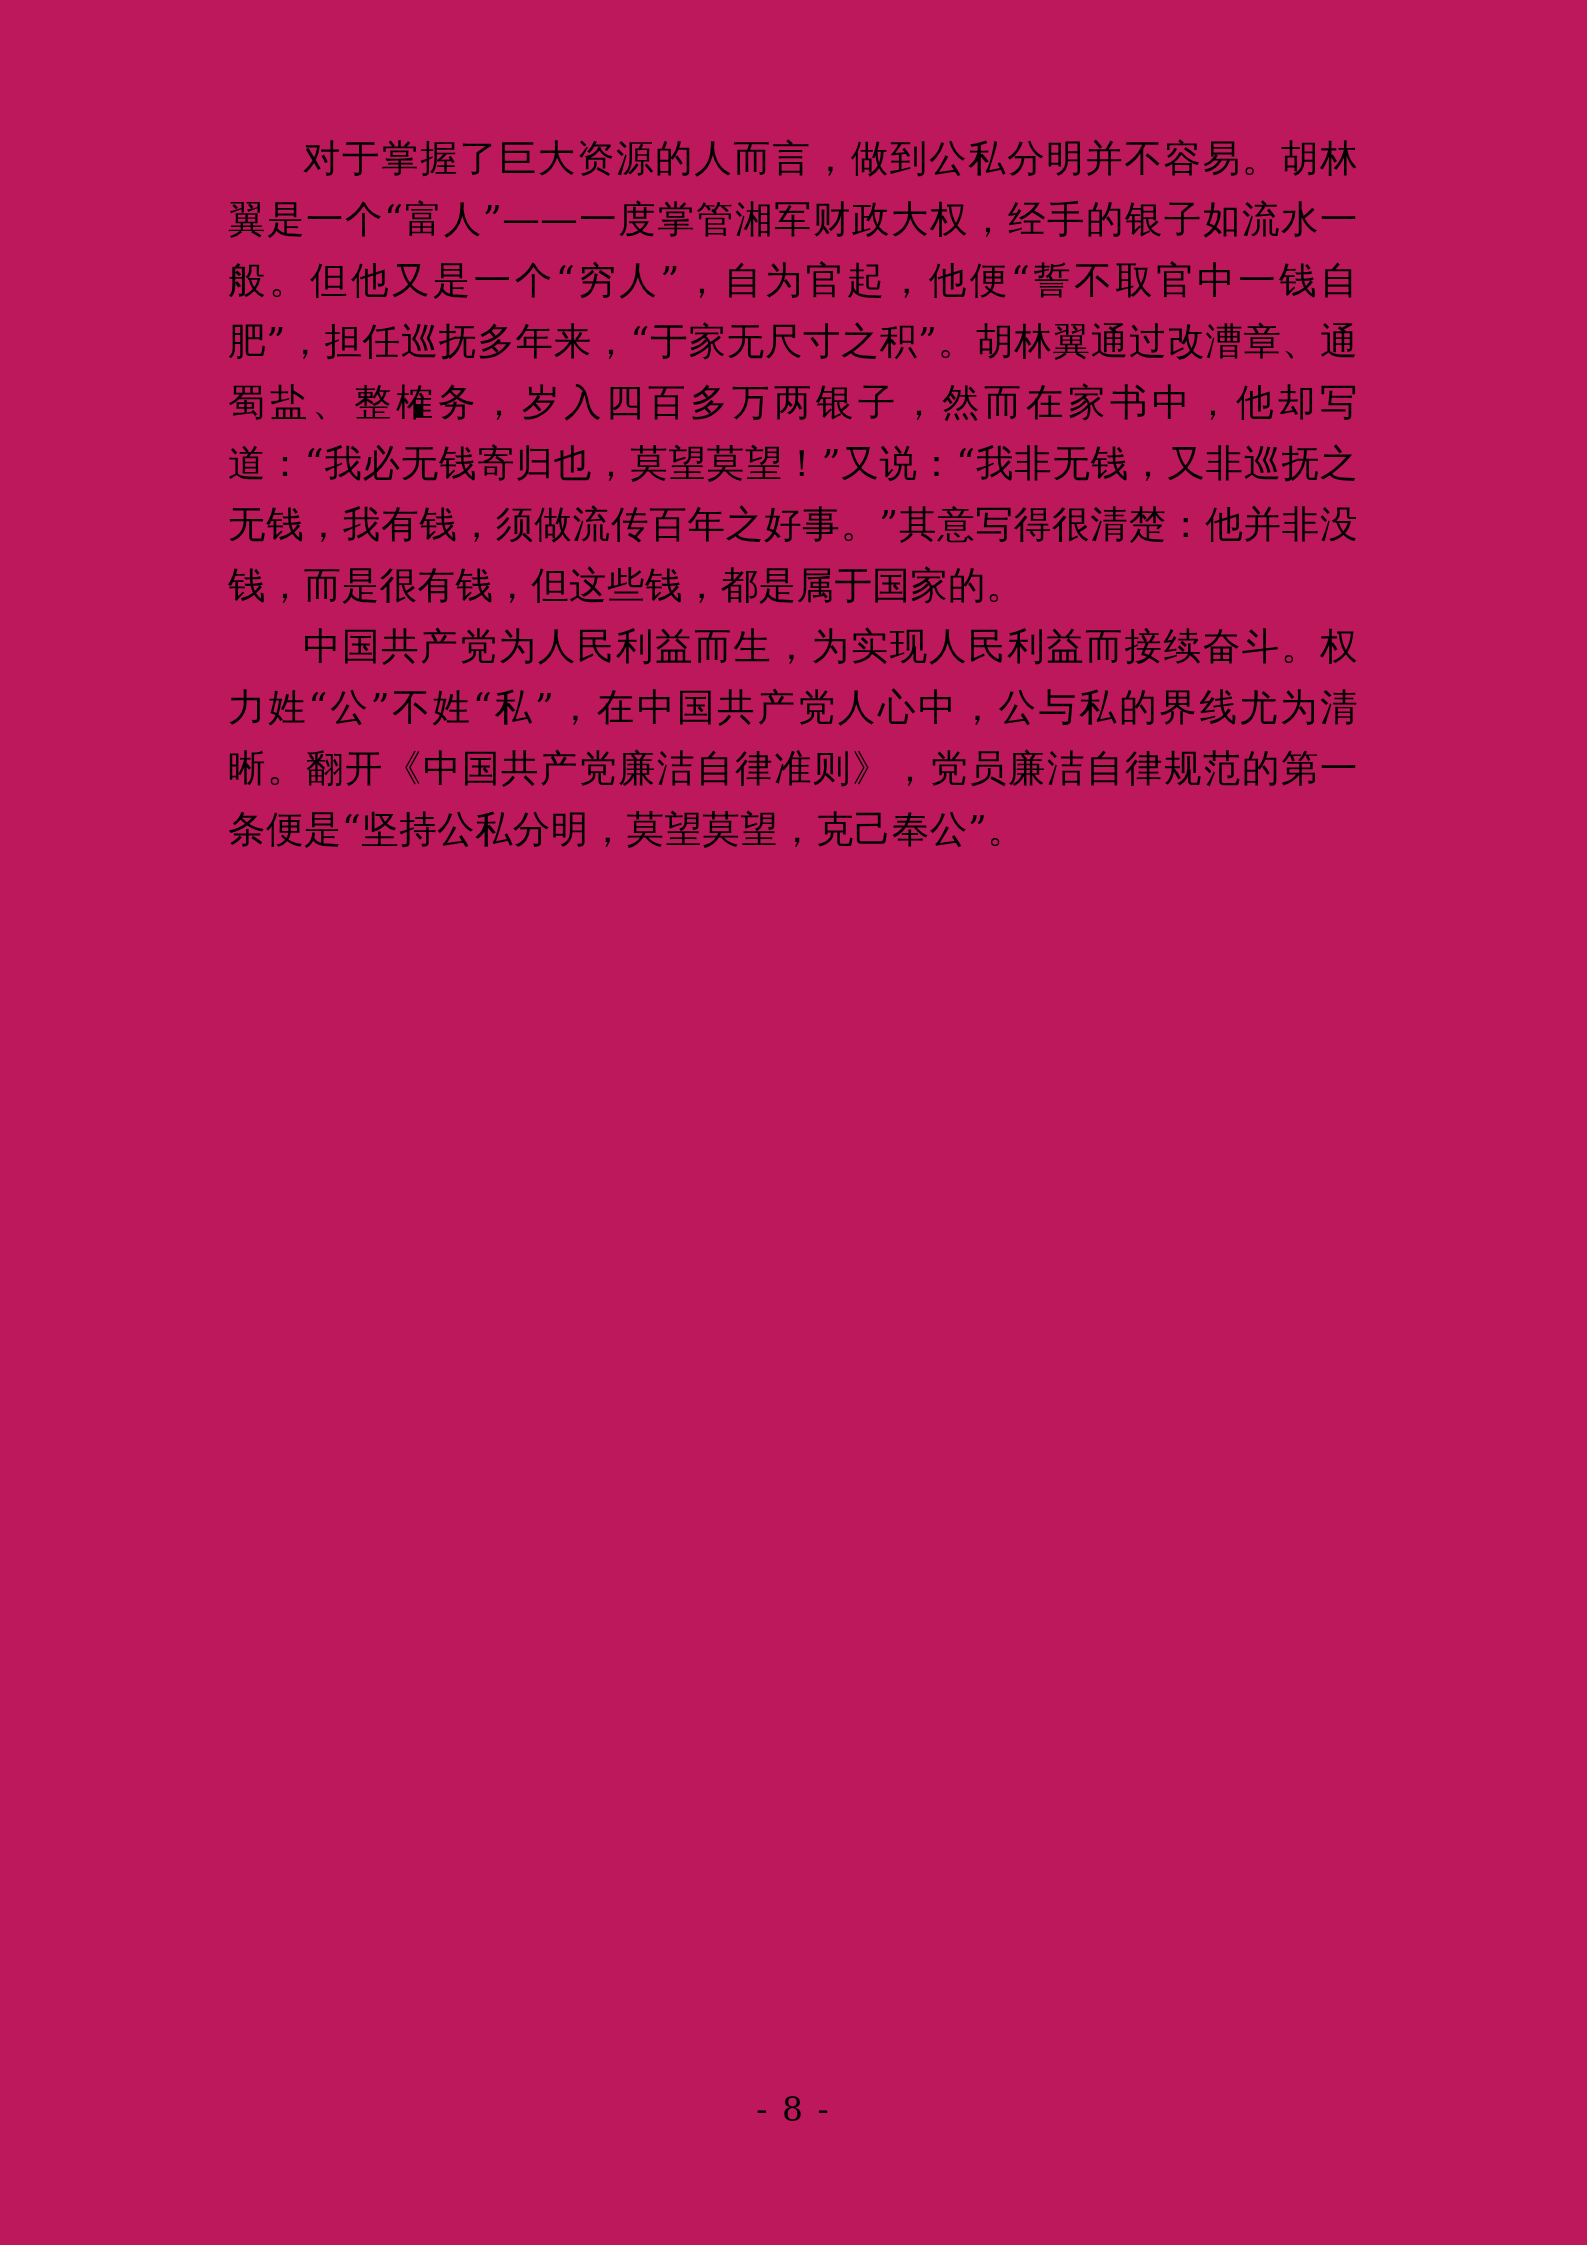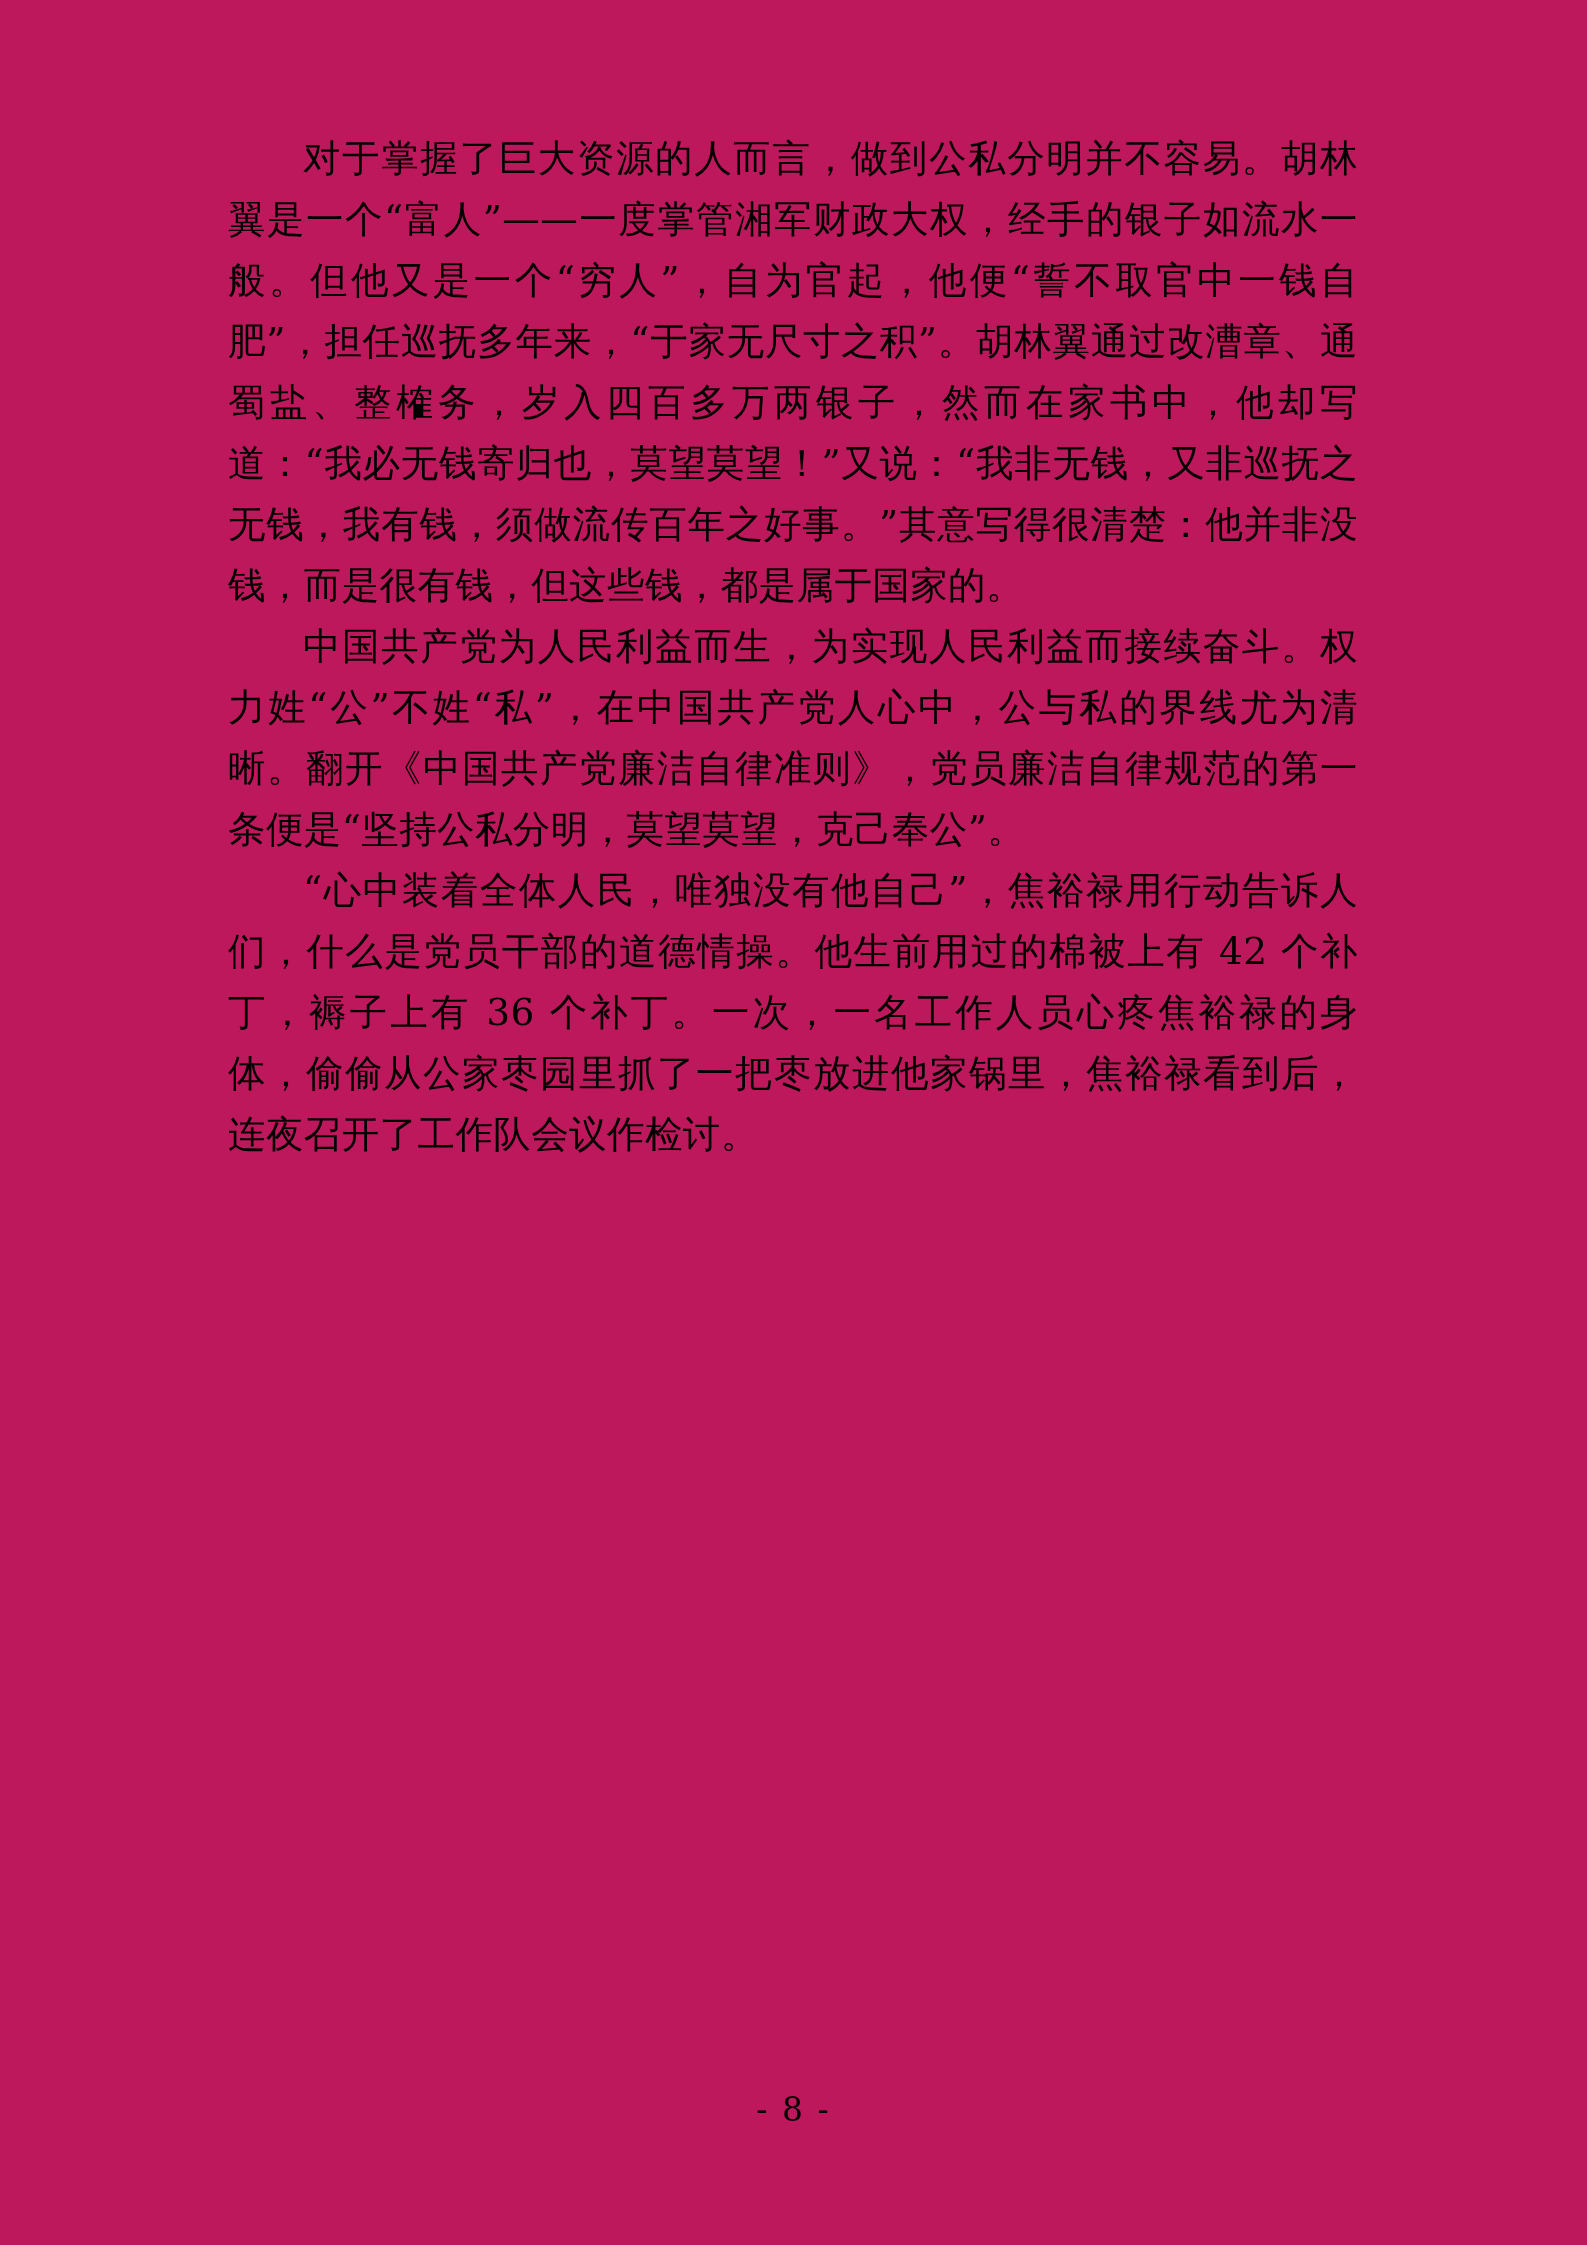--- a/index.html
+++ b/index.html
@@ -50,16 +50,15 @@
     letter-spacing: 2px;
   }
 </style>
 </head>
 <body>
 
 <div class="page">
   <div class="content">
     <p class="para">对于掌握了巨大资源的人而言，做到公私分明并不容易。胡林翼是一个“富人”——一度掌管湘军财政大权，经手的银子如流水一般。但他又是一个“穷人”，自为官起，他便“誓不取官中一钱自肥”，担任巡抚多年来，“于家无尺寸之积”。胡林翼通过改漕章、通蜀盐、整榷务，岁入四百多万两银子，然而在家书中，他却写道：“我必无钱寄归也，莫望莫望！”又说：“我非无钱，又非巡抚之无钱，我有钱，须做流传百年之好事。”其意写得很清楚：他并非没钱，而是很有钱，但这些钱，都是属于国家的。</p>
     <p class="para">中国共产党为人民利益而生，为实现人民利益而接续奋斗。权力姓“公”不姓“私”，在中国共产党人心中，公与私的界线尤为清晰。翻开《中国共产党廉洁自律准则》，党员廉洁自律规范的第一条便是“坚持公私分明，莫望莫望，克己奉公”。</p>
-    <p class="para">“心中装着全体人民，唯独没有他自己”，焦裕禄用行动告诉人们，什么是党员干部的道德情操。他生前用过的棉被上有 42 个补丁，褥子上有 36 个补丁。一次，一名工作人员心疼焦裕禄的身体，偷偷从公家枣园里抓了一把枣放进他家锅里，焦裕禄看到后，连夜召开了工作队会议作检讨。</p>
   </div>
   <div class="page-number">- 8 -</div>
 </div>
 
 </body></html>

